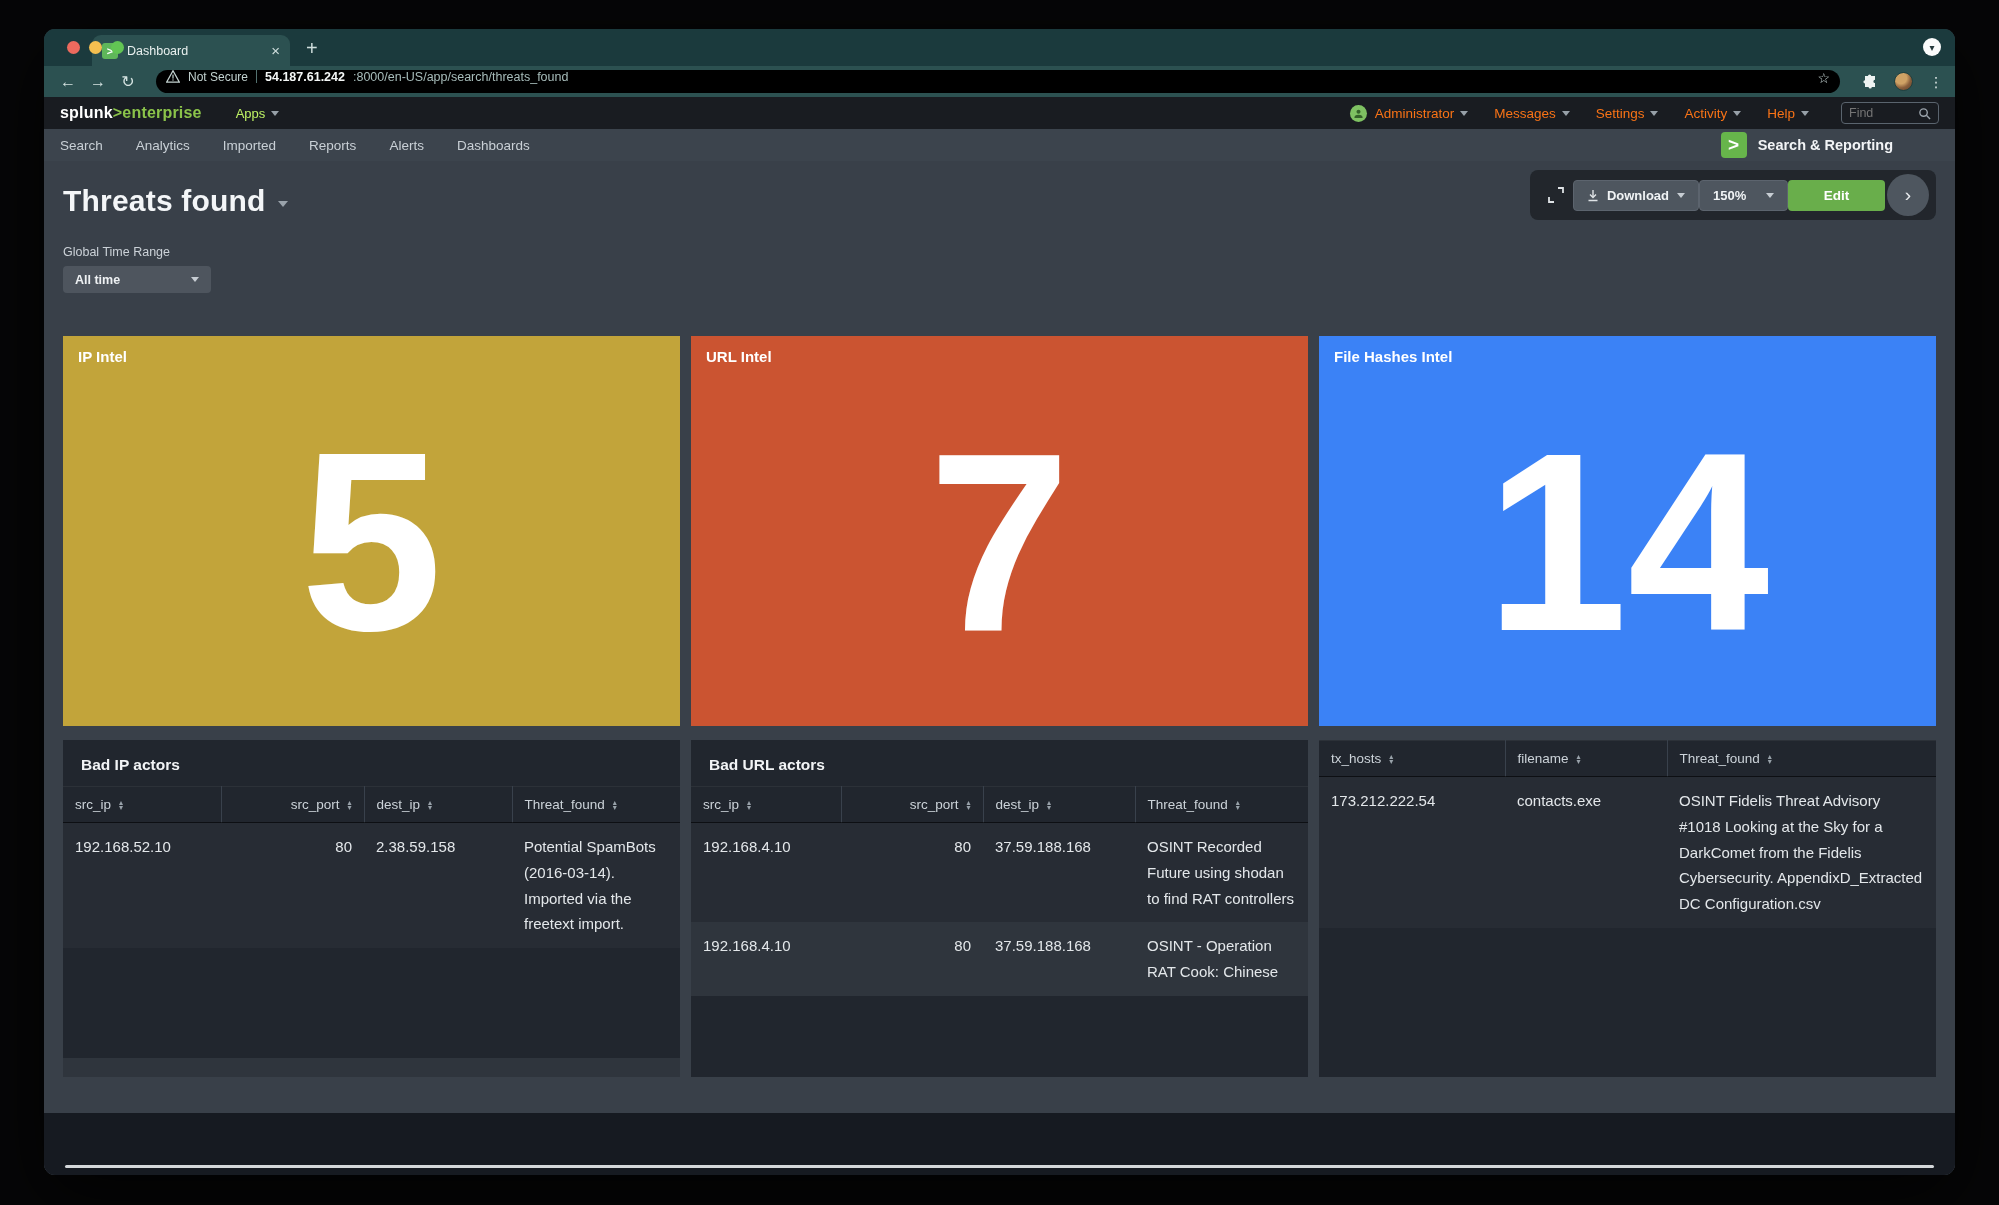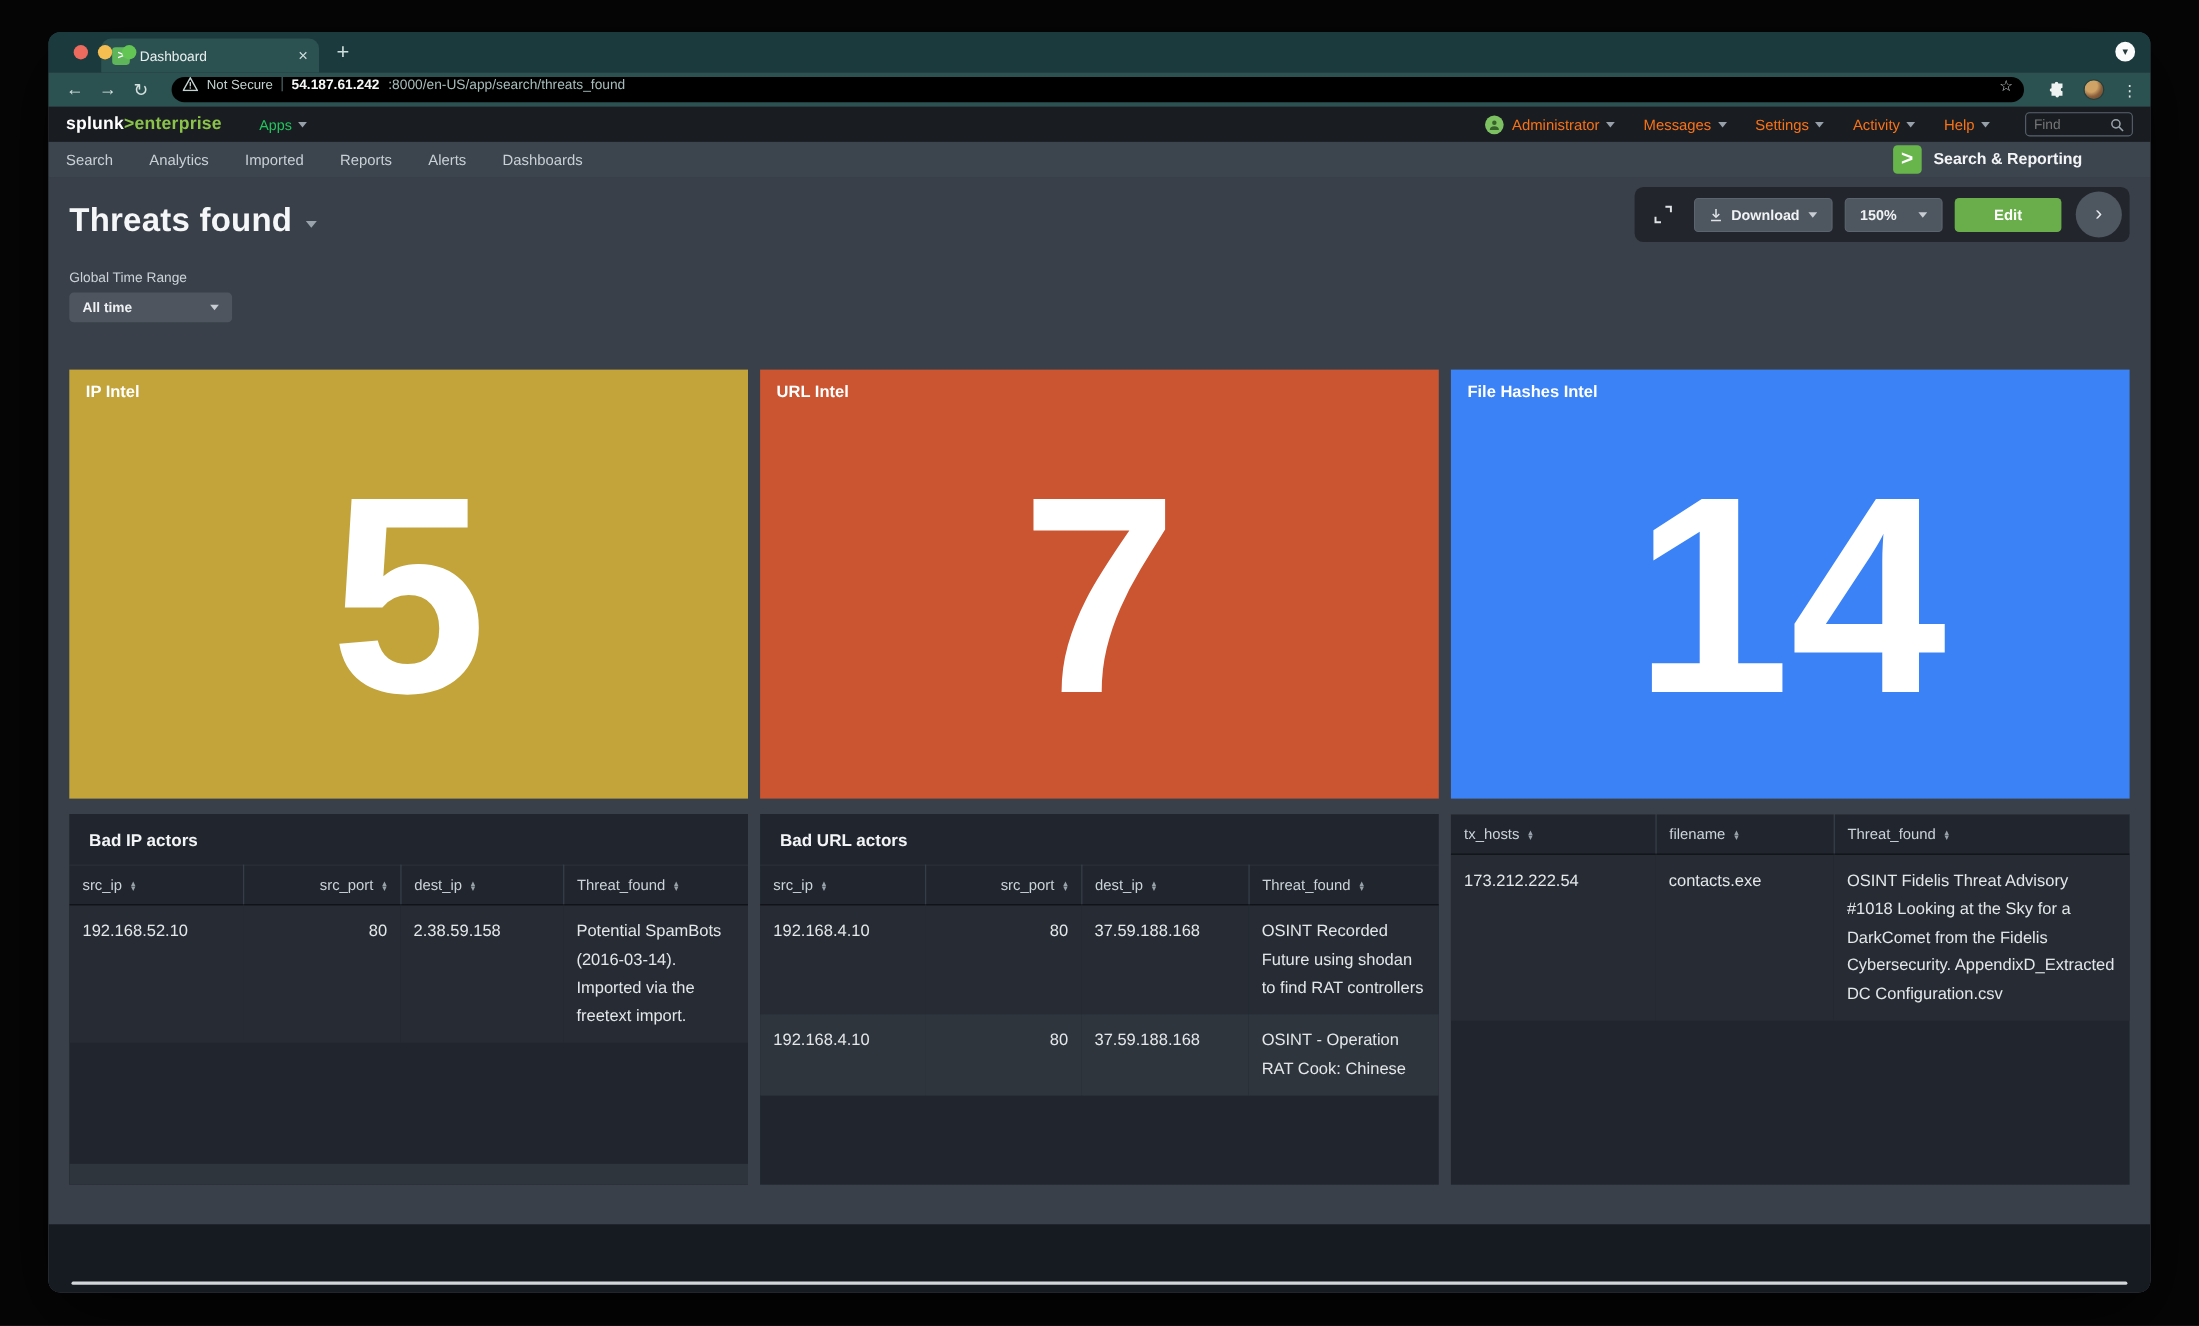--- a/index.html
+++ b/index.html
@@ -39,21 +39,21 @@
   .star { color:#cfdedd; font-size:14px; }
   .chrome-ic { color:#e6eeec; margin-left:8px; display:flex; align-items:center; }
   .avatar { width:19px; height:19px; border-radius:50%; margin-left:10px;
             background:radial-gradient(circle at 35% 30%, #cfa265 0 35%, #8a5f3c 60%, #5d3f28 100%); border:1px solid #20403f;}
   .dots { color:#dfe8e6; font-size:14px; letter-spacing:0; margin-left:10px; }
 
   
   .spl-header { height:32px; background:#191c21; display:flex; align-items:center; padding:0 16px; flex:none; }
   .brand { font-size:16px; font-weight:bold; color:#ffffff; letter-spacing:.2px; }
   .brand .gt, .brand .prod { color:#8bc34a; font-weight:bold; }
-  .apps { color:#22c55e; font-size:13px; margin-left:34px; display:flex; align-items:center; gap:6px; }
+  .apps { color:#bef264; font-size:13px; margin-left:34px; display:flex; align-items:center; gap:6px; }
   .spl-right { margin-left:auto; display:flex; align-items:center; gap:26px; }
   .useravatar { width:17px; height:17px; border-radius:50%; background:#7ec162; display:flex; align-items:center; justify-content:center; }
   .menu-item { color:#f97316; font-size:13.5px; display:flex; align-items:center; gap:6px; }
   .caret { width:0; height:0; border-left:4px solid transparent; border-right:4px solid transparent; border-top:5px solid #97a0a8; display:inline-block; }
   .userwrap { display:flex; align-items:center; gap:8px; }
   .findbox { width:98px; height:22px; border:1px solid #5a646e; border-radius:4px; display:flex; align-items:center;
              padding:0 7px; margin-left:6px; background:transparent; }
   .findbox input { flex:1; width:60px; background:transparent; border:none; outline:none; color:#aab3bb; font-size:12.5px; font-family:"Liberation Sans",sans-serif; }
 
   
@@ -64,21 +64,21 @@
   .applogo { width:26px; height:26px; border-radius:4px; background:#67b54b; color:#fff; font-weight:bold; font-size:19px;
              display:flex; align-items:center; justify-content:center; }
   .appname { color:#f2f4f6; font-size:14.5px; font-weight:bold; }
 
   
   .page { flex:1; background:#394049; padding:0 19px; position:relative; overflow:hidden; }
   .page-head { display:flex; justify-content:space-between; align-items:flex-start; margin-top:9px; }
   .title-wrap { display:flex; align-items:center; gap:12px; margin-top:14px; }
   .page-title { color:#f4f6f8; font-size:30px; font-weight:bold; letter-spacing:.2px; }
   .title-caret { border-left:5px solid transparent; border-right:5px solid transparent; border-top:6px solid #9aa3ab; margin-top:6px;}
-  .chrome-strip { background:#22262c; border-radius:8px; padding:9px 9px; display:flex; align-items:center; gap:11px; }
+  .chrome-strip { background:#22262c; border-radius:8px; padding:9px 9px; display:flex; align-items:center; }
   .expand-btn { width:34px; height:31px; display:flex; align-items:center; justify-content:center; }
   .btn { height:31px; background:#4e565f; border:1px solid #5c646e; border-radius:4px; color:#f0f3f5;
          font-size:13px; font-weight:bold; display:flex; align-items:center; gap:8px; padding:0 13px; }
   .btn .caret { border-top-color:#c7cdd3; }
   .btn-edit { height:31px; background:#69ae4b; border-radius:4px; color:#fff; font-size:13.5px; font-weight:bold;
               display:flex; align-items:center; justify-content:center; width:97px; }
   .circle-btn { width:42px; height:42px; border-radius:50%; background:#4e565f; color:#e9ecef; font-size:19px;
                 display:flex; align-items:center; justify-content:center; margin:-5px -2px -5px 2px; }
   .time-block { margin-top:25px; }
   .time-label { color:#ccd2d8; font-size:12.5px; margin-bottom:7px; }

